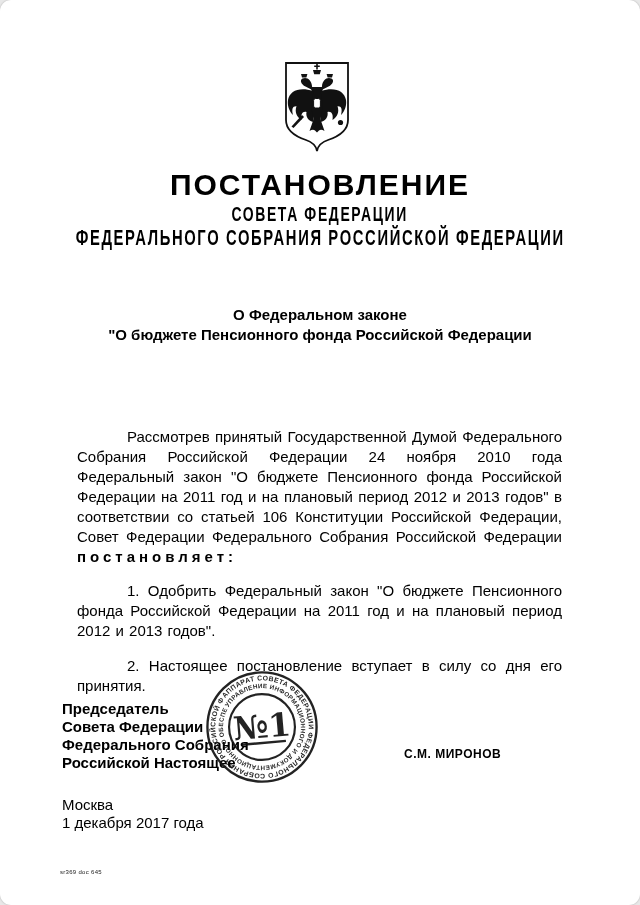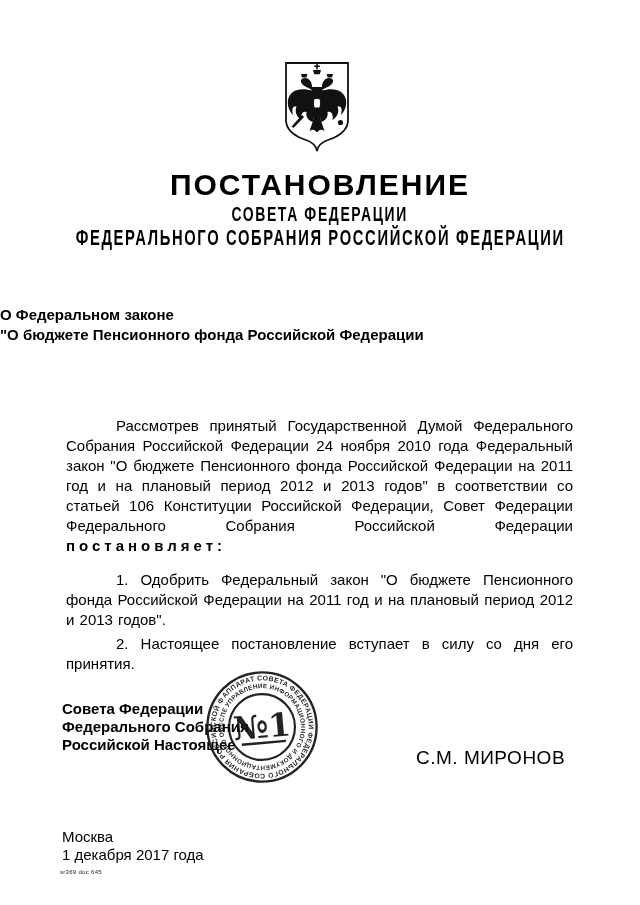--- a/index.html
+++ b/index.html
@@ -1,49 +1,49 @@
 <!DOCTYPE html>
 <html lang="ru"><head>
 <meta charset="utf-8">
 <style>
   html,body{margin:0;padding:0;background:#e8e8e8;}
   .page{
     position:relative;width:640px;height:905px;background:#ffffff;
     font-family:"Liberation Sans",sans-serif;color:#000;overflow:hidden;
-    margin:0;box-shadow:0 0 2px rgba(0,0,0,.25);
+    margin:0;box-shadow:0 0 2px rgba(0,0,0,.25);border-radius:11px;
   }
   .abs{position:absolute;}
   .emblem{left:277px;top:60px;width:80px;height:95px;}
   .doc-title{
     left:0;right:0;top:169px;text-align:center;
     font-size:30px;font-weight:bold;letter-spacing:2px;line-height:32px;
   }
   .issuer{left:0;right:0;text-align:center;font-weight:bold;white-space:nowrap;}
   .issuer-1{top:205px;font-size:17px;}
   .issuer-2{top:228px;font-size:18px;}
   .issuer .squeeze{display:inline-block;transform:scale(0.82,1.18);transform-origin:center;letter-spacing:2px;}
   .subject{
-    left:0;right:0;top:305px;
+    left:0;right:0;top:305px;text-align:center;
     font-size:15px;font-weight:bold;line-height:20px;
   }
   .bodytext{
     left:62px;width:515px;font-size:15px;line-height:20px;
     text-align:justify;word-spacing:1px;
   }
-  .bodytext p{margin:4px;text-indent:50px;}
+  .bodytext p{margin:15px;text-indent:50px;}
   .preamble{top:412px;}
   .items{top:566px;}
   .kw{font-weight:bold;letter-spacing:4px;}
   .signature{
     left:62px;top:700px;font-size:15px;font-weight:bold;line-height:18px;
   }
   .sign-name{
-    left:416px;top:747px;font-size:19px;font-weight:normal;letter-spacing:.5px;
+    left:404px;top:747px;font-size:12px;font-weight:bold;letter-spacing:.5px;
   }
-  .place-date{left:62px;top:796px;font-size:15px;line-height:18px;margin-top:32px;}
+  .place-date{left:62px;top:796px;font-size:15px;line-height:18px;}
   .stamp{left:203px;top:668px;width:118px;height:118px;z-index:3;opacity:.92;}
   .footnote{left:60px;top:869px;font-size:6px;letter-spacing:.3px;color:#222;}
 </style>
 </head>
 <body>
 
 <div class="page">
 
   <svg class="abs emblem" viewBox="0 0 78 95" aria-hidden="true">
     <g fill="none" stroke="#111" stroke-width="1.8">
@@ -90,20 +90,21 @@
   <div class="abs bodytext preamble">
     <p><span>Рассмотрев принятый Государственной Думой Федерального Собрания Российской Федерации 24 ноября 2010 года Федеральный закон "О бюджете Пенсионного фонда Российской Федерации на 2011 год и на плановый период 2012 и 2013 годов" в соответствии со статьей 106 Конституции Российской Федерации, Совет Федерации Федерального Собрания Российской Федерации </span><span class="kw">постановляет:</span></p>
   </div>
 
   <div class="abs bodytext items">
     <p>1. Одобрить Федеральный закон "О бюджете Пенсионного фонда Российской Федерации на 2011 год и на плановый период 2012 и 2013 годов".</p>
     <p>2. Настоящее постановление вступает в силу со дня его принятия.</p>
   </div>
 
   <div class="abs signature">
+    <div>Председатель</div>
     <div>Совета Федерации</div>
     <div>Федерального Собрания</div>
     <div>Российской Настоящее</div>
   </div>
 
   <div class="abs sign-name">С.М. МИРОНОВ</div>
 
   <svg class="abs stamp" viewBox="0 0 120 120" aria-hidden="true">
     <defs>
       <path id="stampOuterPath" d="M60,60 m-47.5,0 a47.5,47.5 0 1,1 95,0 a47.5,47.5 0 1,1 -95,0" transform="rotate(38 60 60)"></path>

